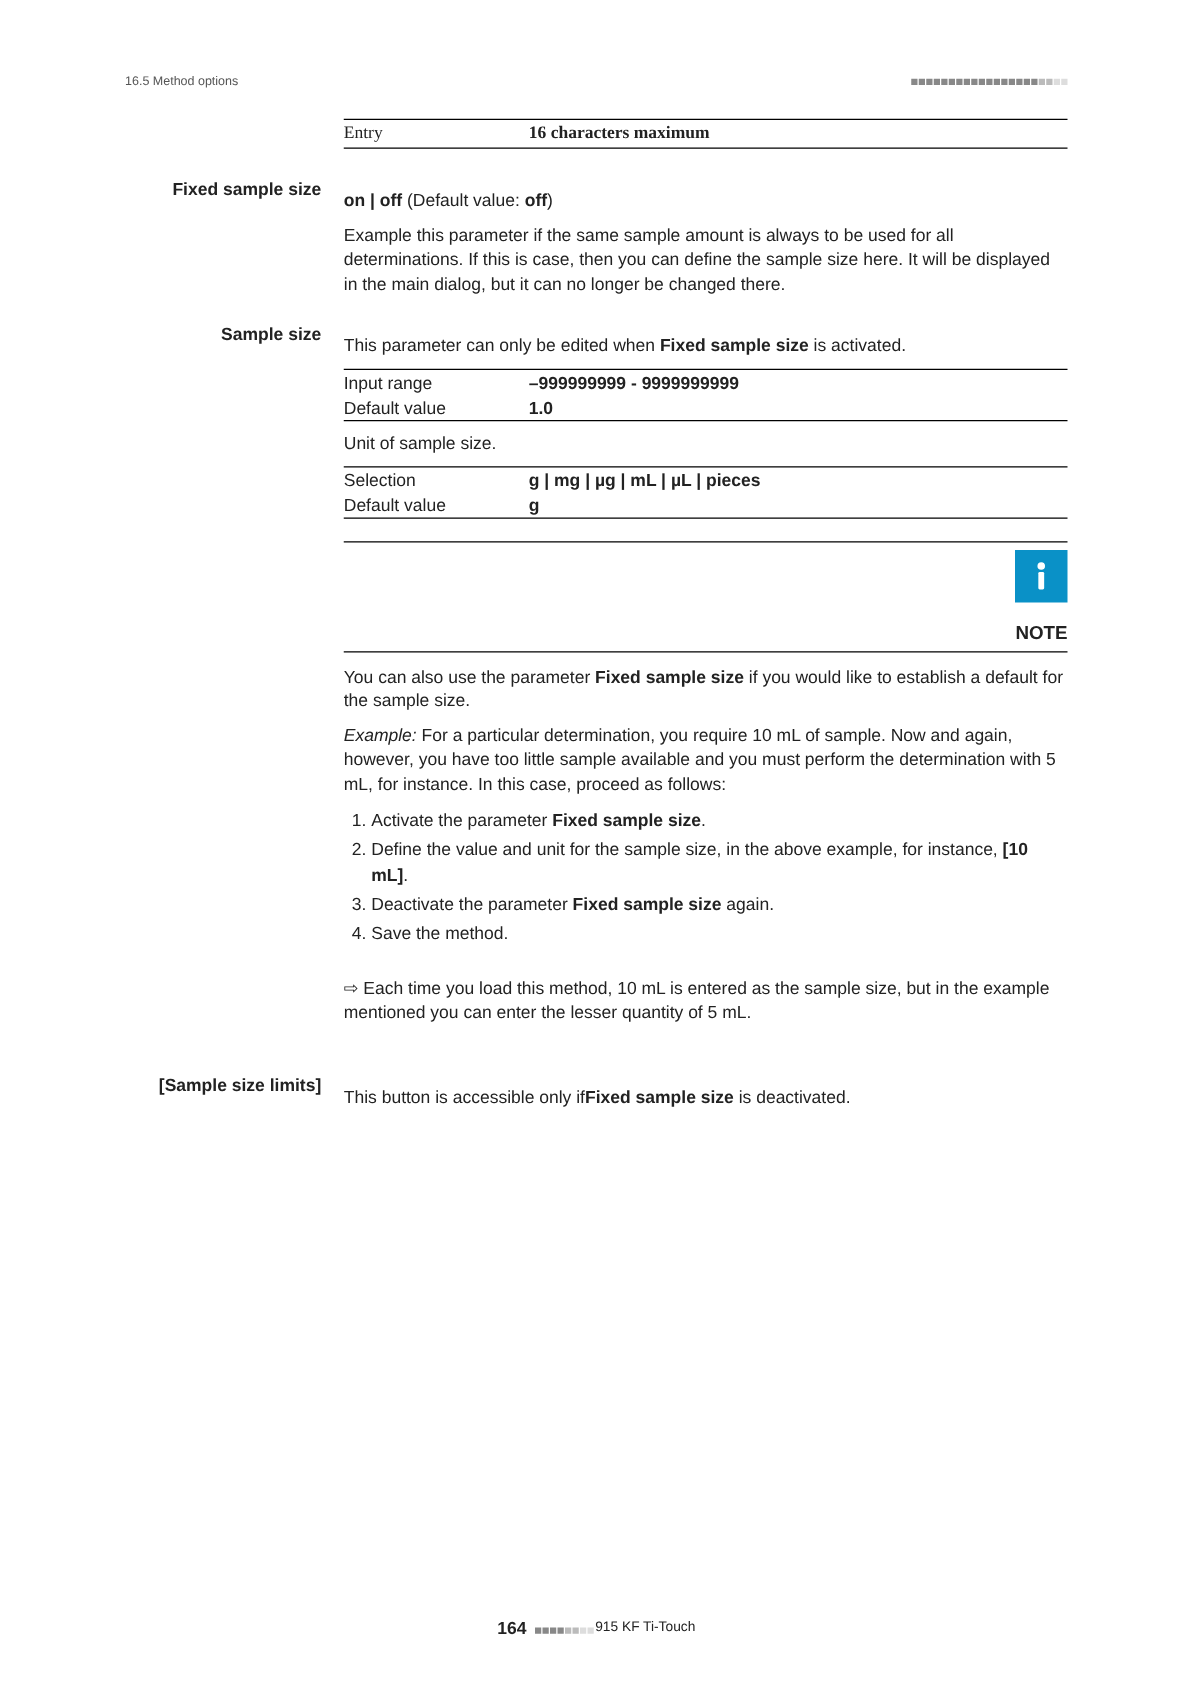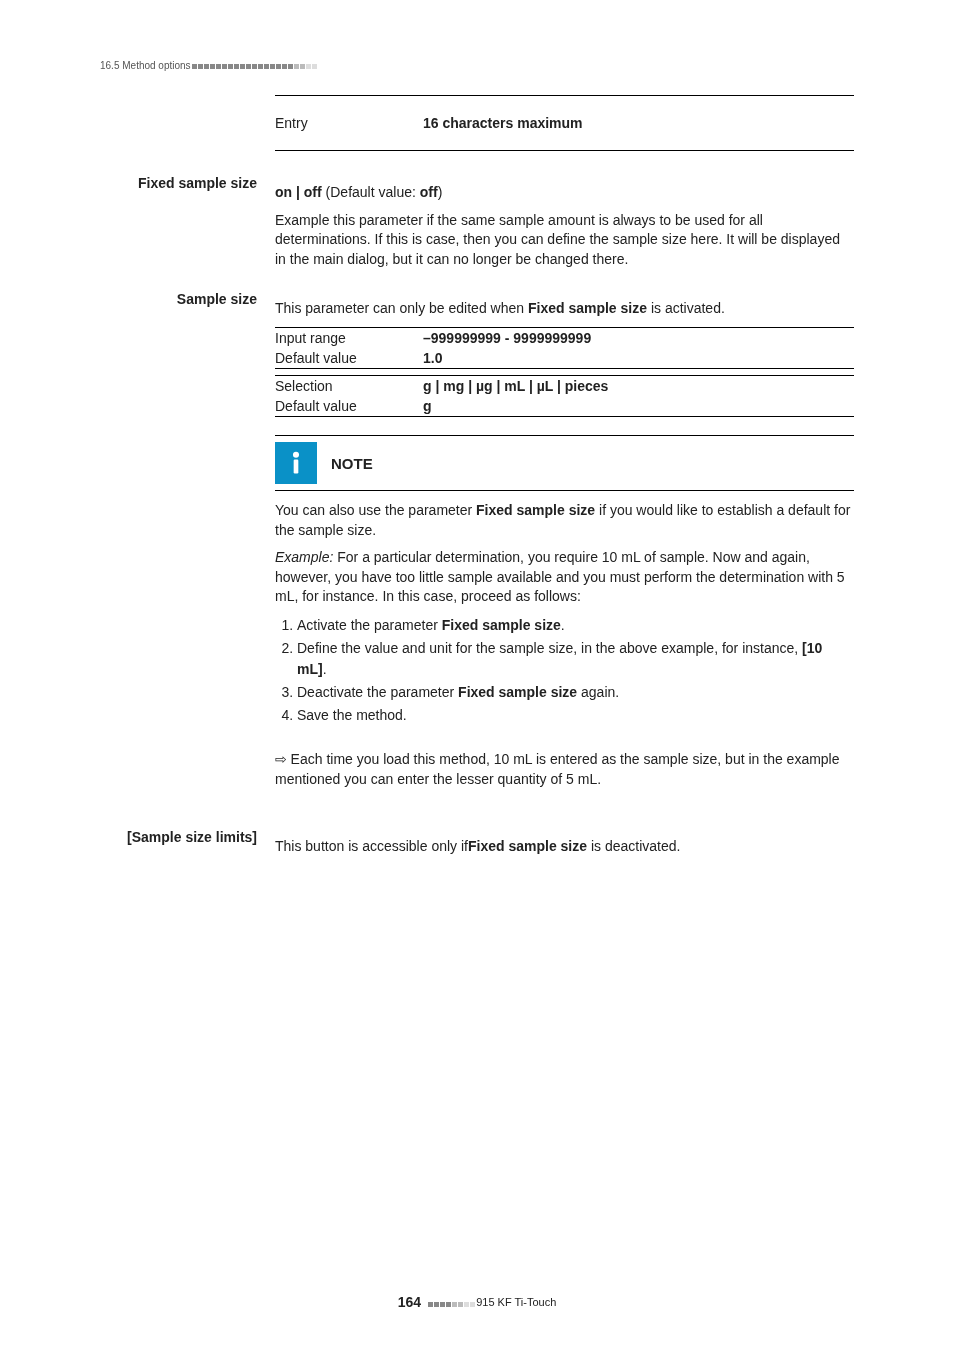--- a/index.html
+++ b/index.html
@@ -12,21 +12,21 @@
   }
   .page {
     width: 954px;
     min-height: 1350px;
     padding: 60px 100px 40px 100px;
     box-sizing: border-box;
     position: relative;
   }
   .topbar {
     display: flex;
-    justify-content: flex-start;
+    justify-content: space-between;
     font-size: 10px;
     color: #555;
     margin-bottom: 24px;
   }
   .topbar .dashes-r span { display: inline-block; width: 5px; height: 5px; background: #888; margin-left: 1px; }
   .topbar .dashes-r .fade { background: #bbb; }
   .topbar .dashes-r .fade2 { background: #ddd; }
   .tworow {
     display: flex;
     margin-top: 0;
@@ -41,45 +41,47 @@
   .rightcol {
     flex-grow: 1;
   }
   .side-heading {
     font-weight: bold;
     font-size: 14px;
   }
   .entry-table {
     border-top: 1px solid #000;
     border-bottom: 1px solid #000;
-    padding: 19px 0;
-    display: flex;
-    font-size: 14px;
+    padding: 3px 0;
+    display: flex;
+    font-size: 14px;
+    font-family: Liberation Serif, serif;
   }
   .entry-table .entry-label { width: 148px; }
   .entry-table .entry-val { font-weight: bold; }
   p { margin: 8px 0; line-height: 1.4; font-size: 14px; }
   .param-table {
     width: 100%;
     font-size: 14px;
     margin: 6px 0;
   }
   .param-table .hr-top { border-top: 1px solid #000; }
   .param-table .hr-bot { border-bottom: 1px solid #000; }
   .param-row { display: flex; padding: 2px 0; }
   .param-row .plabel { width: 148px; }
   .param-row .pval { font-weight: bold; }
   .note-box {
     border-top: 1px solid #000;
     border-bottom: 1px solid #000;
     margin: 18px 0 10px 0;
     padding: 6px 0 6px 0;
     display: flex;
-    align-items: center;
+    align-items: flex-end;
     gap: 14px;
+    flex-direction: column;
   }
   .note-icon {
     width: 42px;
     height: 42px;
     background: #0a91c7;
     display: flex;
     align-items: center;
     justify-content: center;
     color: #fff;
     font-family: Georgia, serif;
@@ -154,20 +156,21 @@
         <div class="param-row hr-top">
           <span class="plabel">Input range</span>
           <span class="pval">–999999999 - 9999999999</span>
         </div>
         <div class="param-row hr-bot">
           <span class="plabel">Default value</span>
           <span class="pval">1.0</span>
         </div>
       </div>
 
+      <p>Unit of sample size.</p>
 
       <div class="param-table">
         <div class="param-row hr-top">
           <span class="plabel">Selection</span>
           <span class="pval">g | mg | µg | mL | µL | pieces</span>
         </div>
         <div class="param-row hr-bot">
           <span class="plabel">Default value</span>
           <span class="pval">g</span>
         </div>

